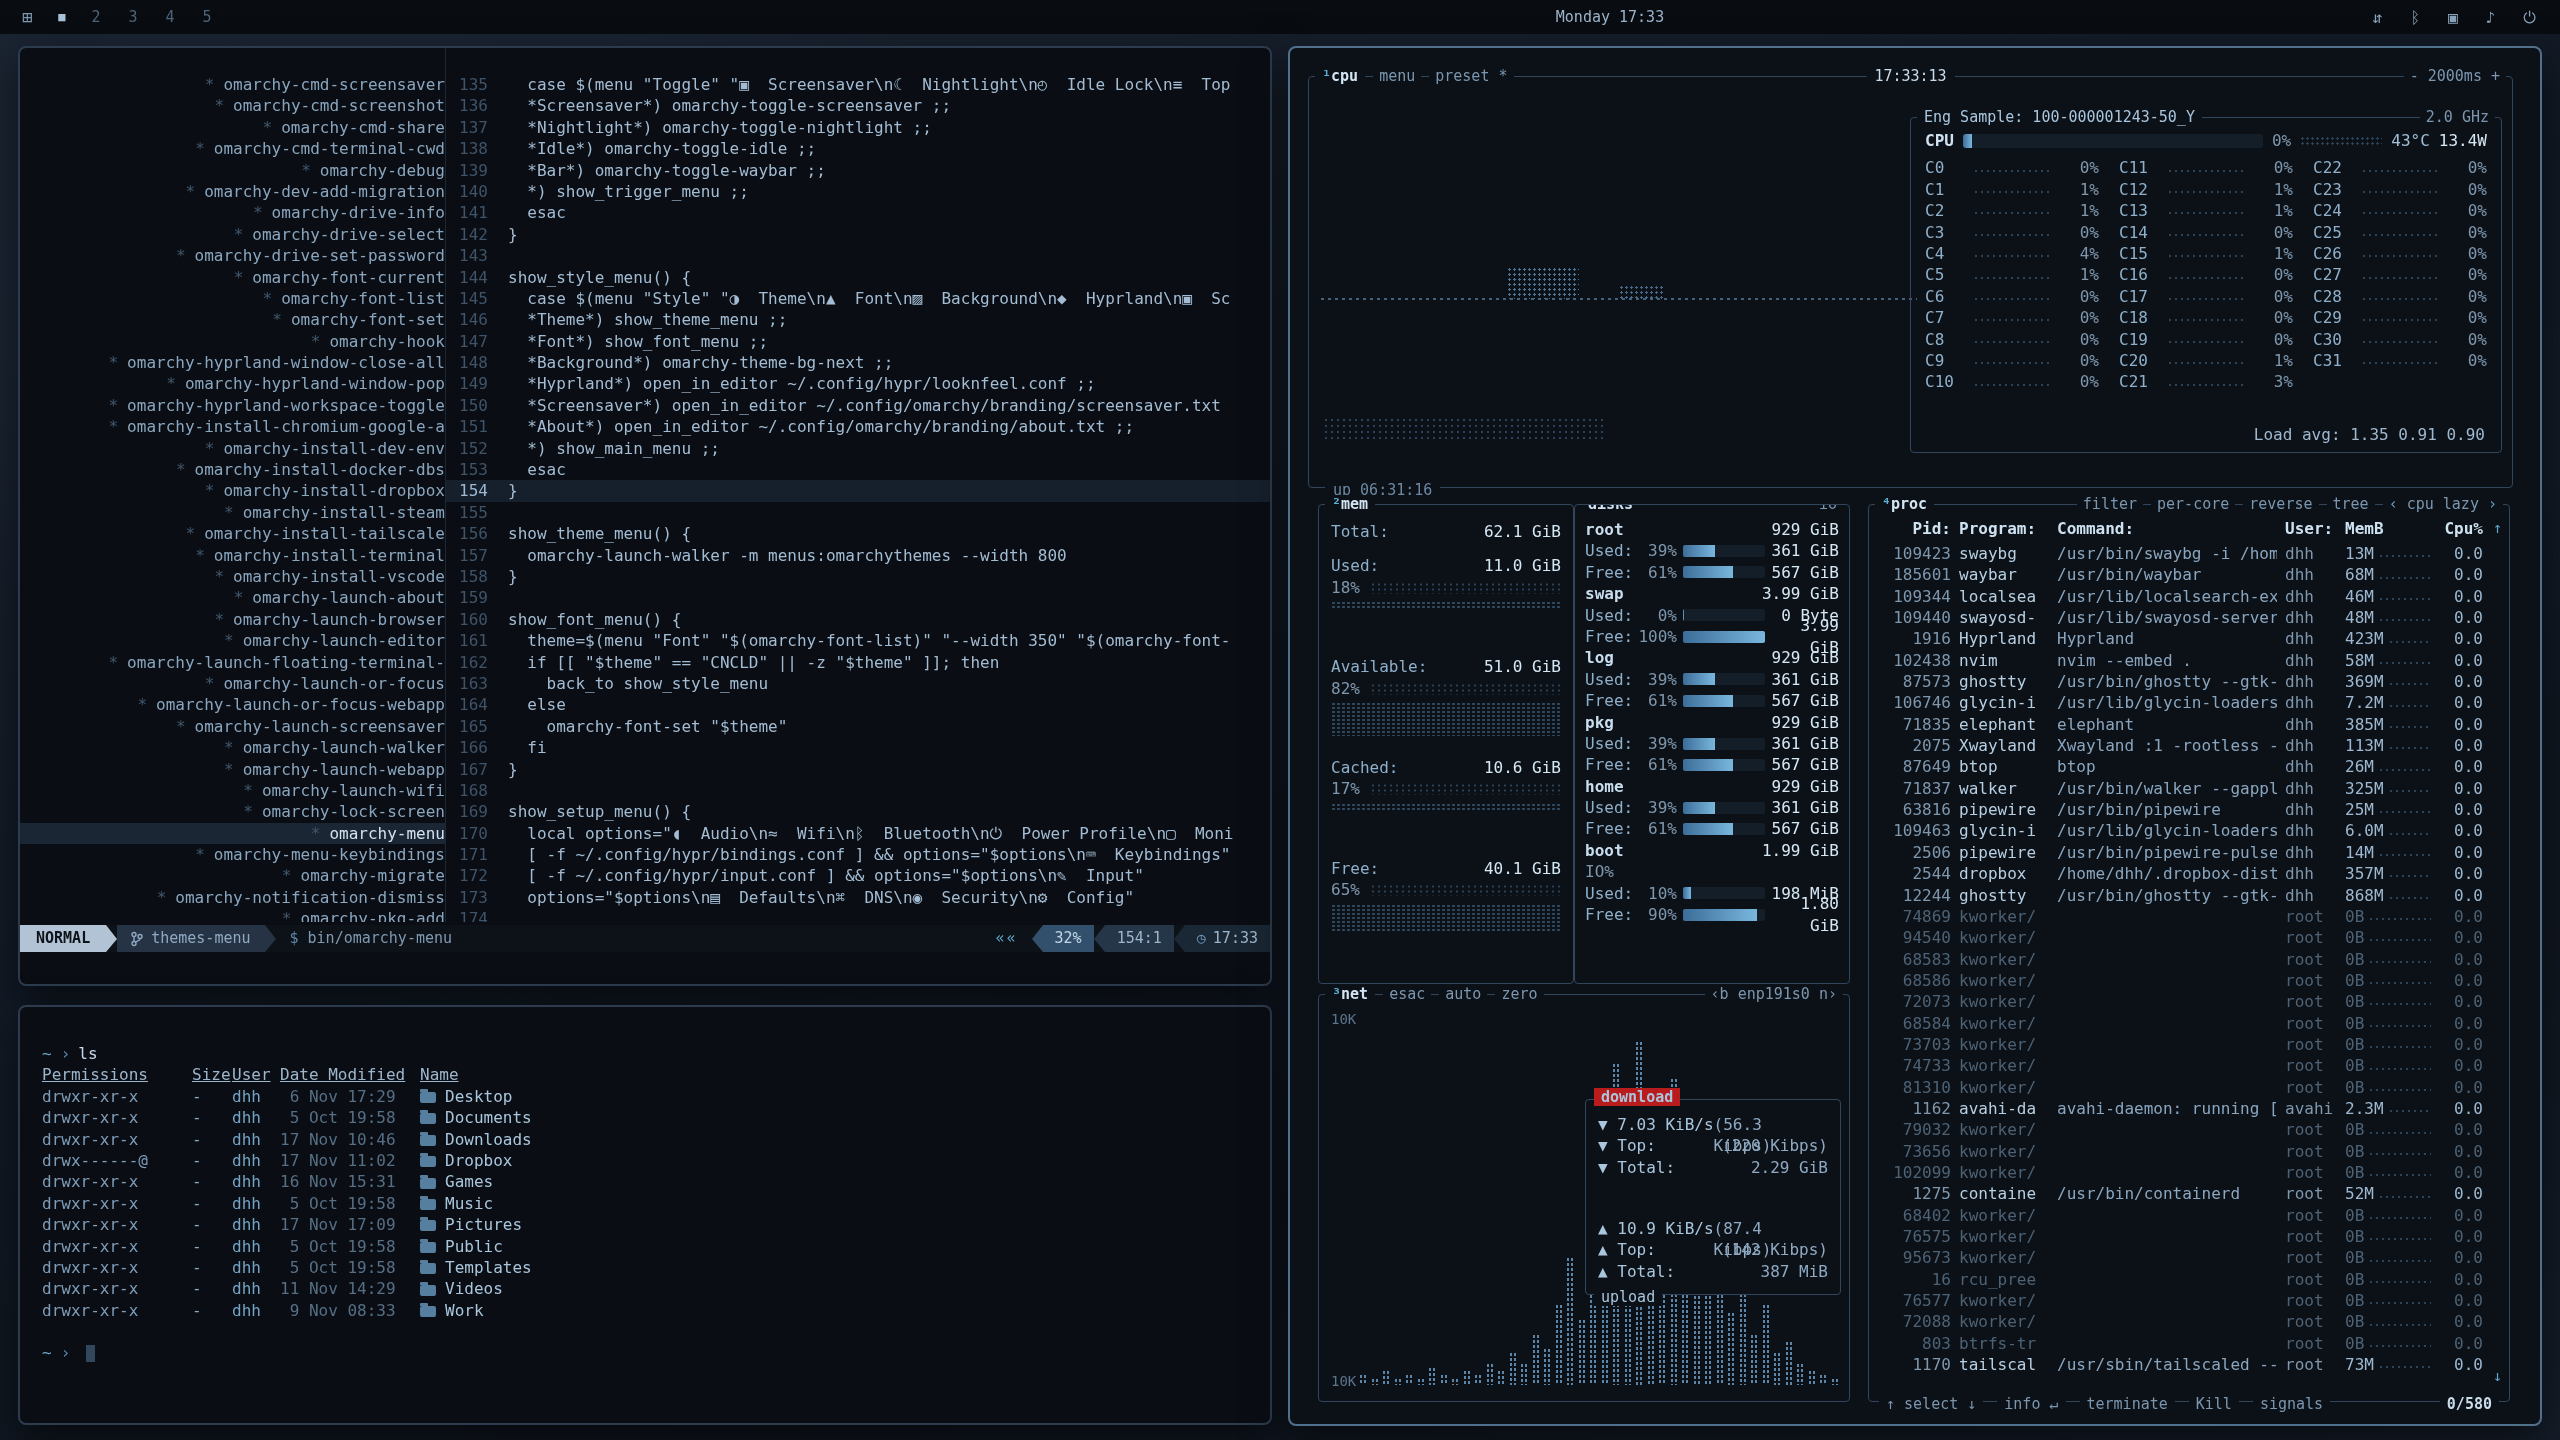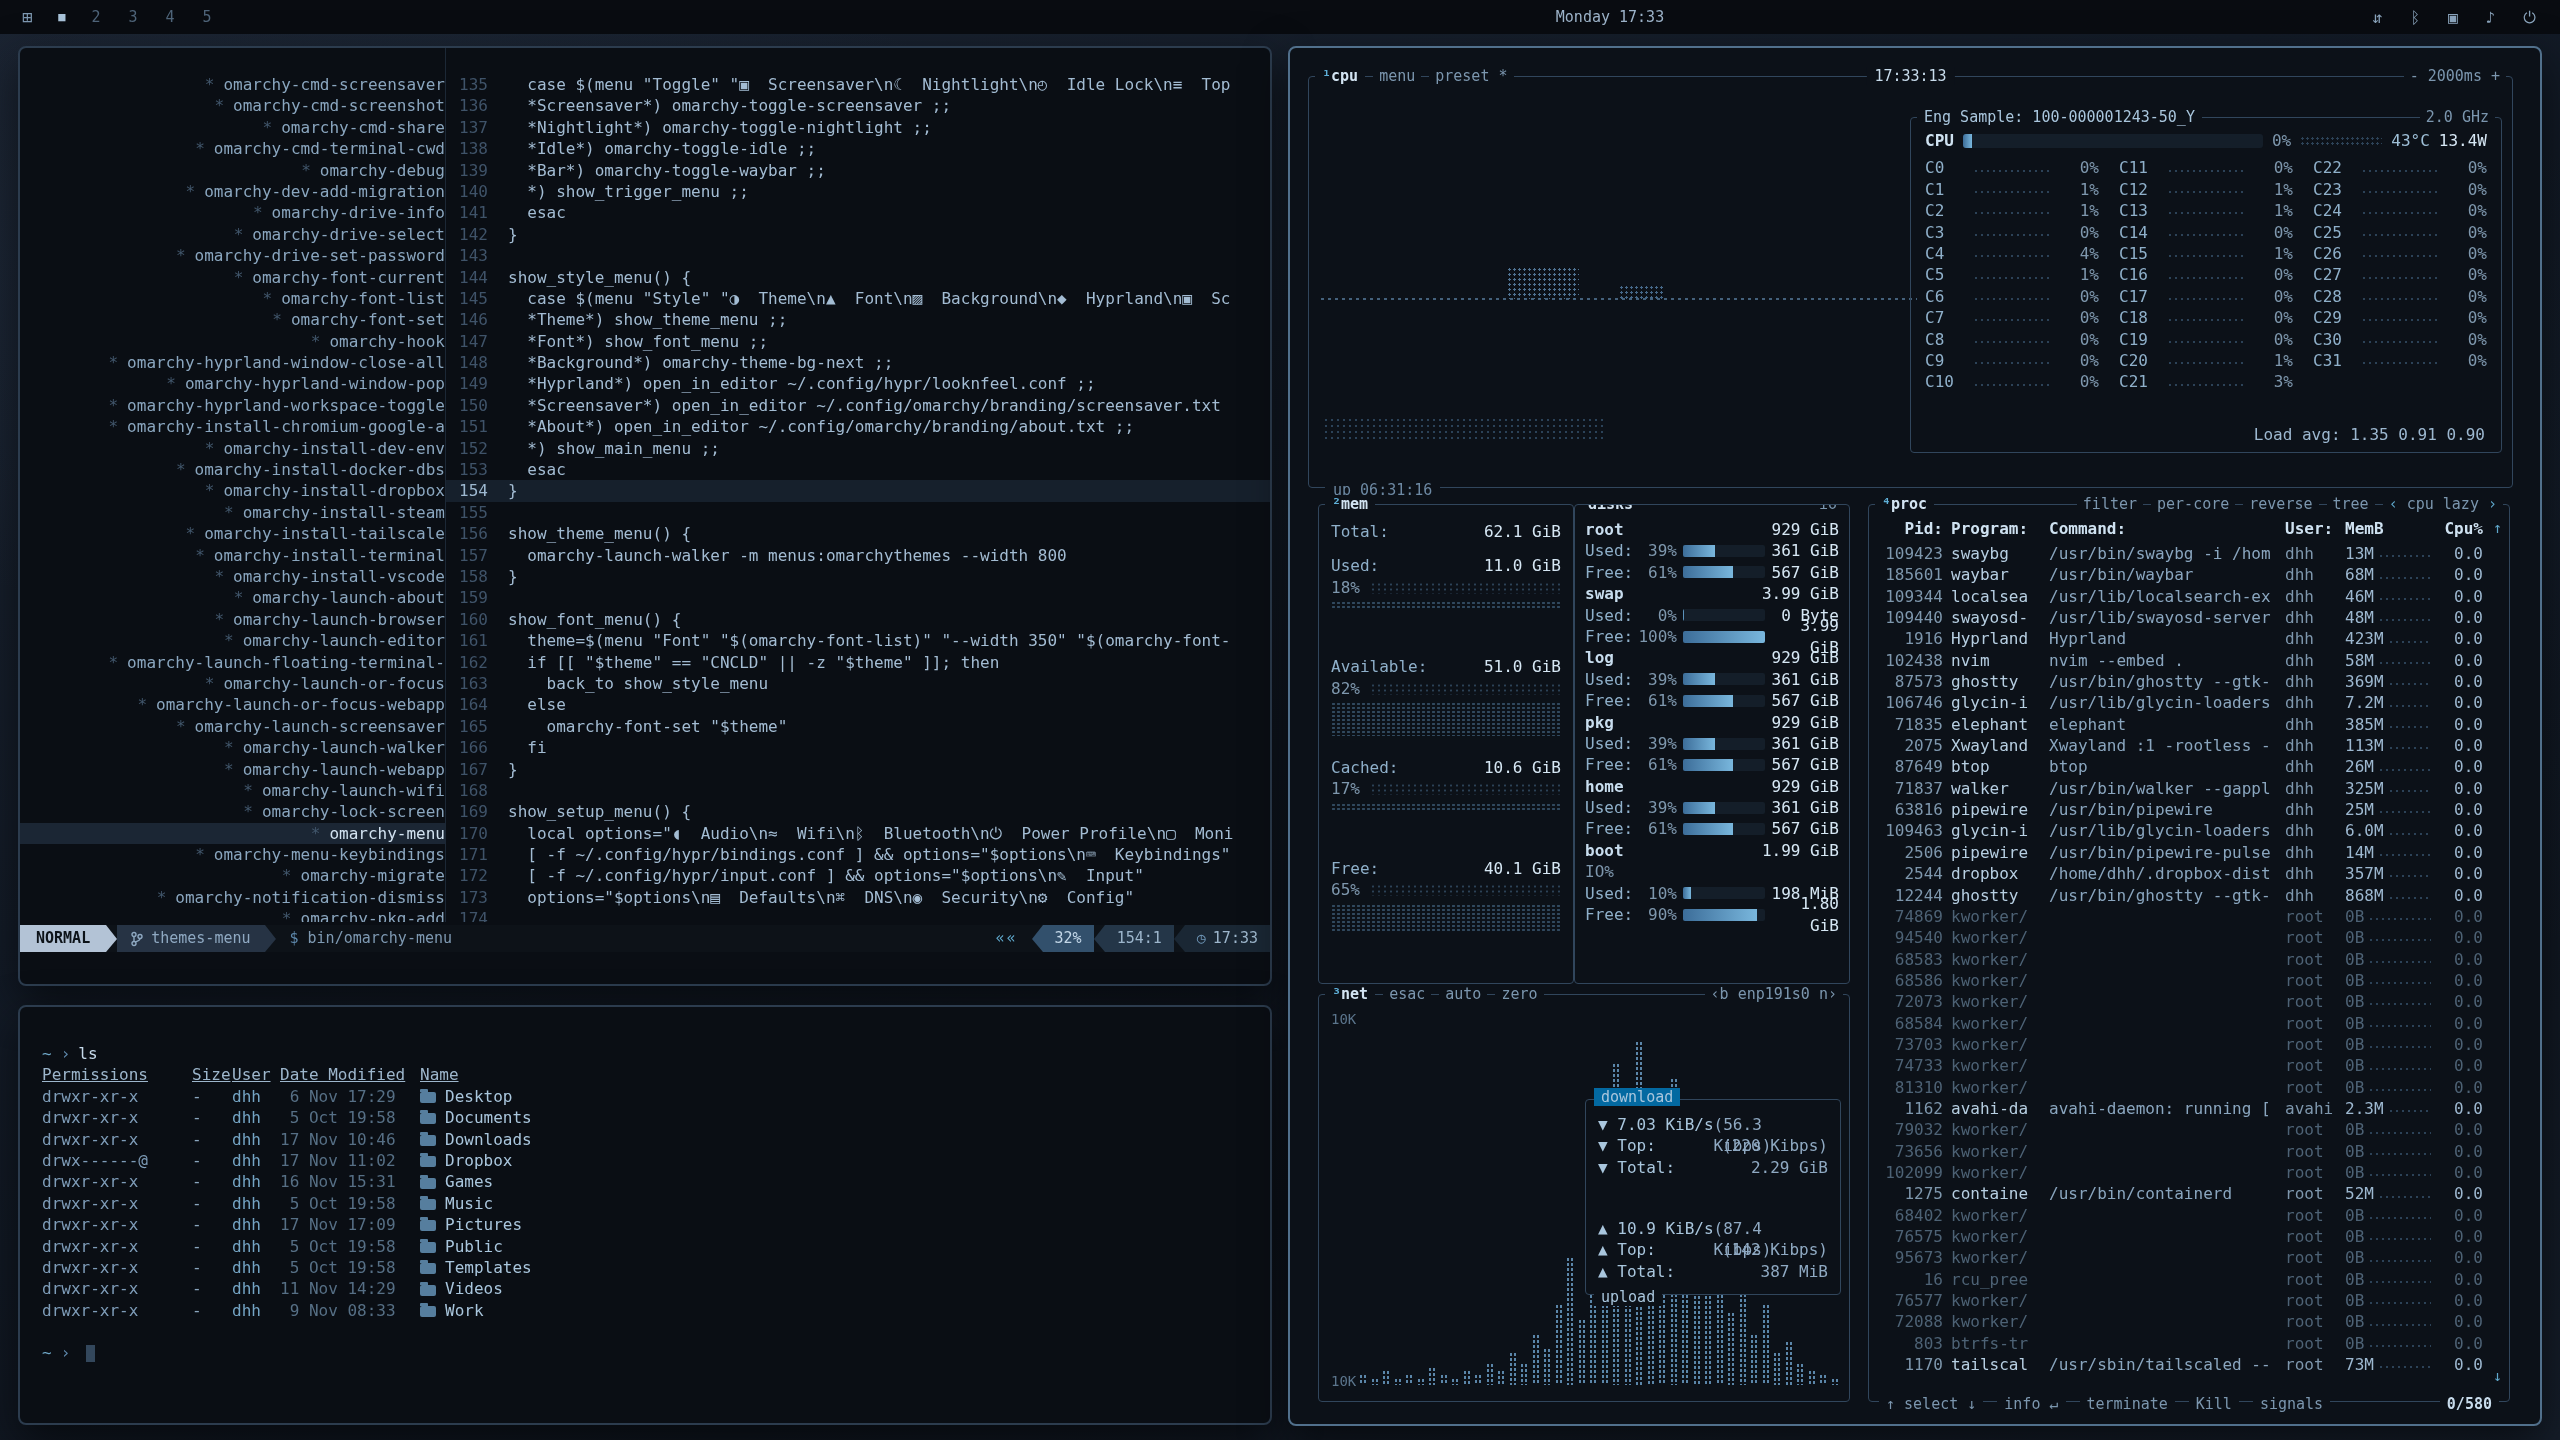--- a/index.html
+++ b/index.html
@@ -135,29 +135,29 @@
   .dfill { height:100%; background:linear-gradient(90deg,#3c6d99,#79b7dd); }
   .dval { width:74px; text-align:right; color:#d6e7f4; }
 
   
   .net { left:28px; top:946px; width:532px; height:408px; }
   .net-graph { position:absolute; left:40px; right:10px; top:24px; bottom:16px; display:flex; align-items:flex-end; gap:3px; overflow:hidden; }
   .nbar { width:9px; background-image:radial-gradient(circle,#5b86a9 1.2px,transparent 1.4px); background-size:4px 5px; }
   .nscale-top { position:absolute; top:16px; left:12px; color:#5b758c; font-size:14px; }
   .nscale-bottom { position:absolute; bottom:12px; left:12px; color:#5b758c; font-size:14px; }
   .net-info { position:absolute; right:8px; top:104px; width:256px; height:196px; border:1px solid #31465c; border-radius:4px; background:#0c1118; padding:14px 12px 12px; display:flex; flex-direction:column; justify-content:space-between; }
-  .ni-title { position:absolute; top:-12px; left:8px; background:#0369a1; padding:0 7px; color:#a9c6dd; font-size:15px; }
+  .ni-title { position:absolute; top:-12px; left:8px; background:#b91c1c; padding:0 7px; color:#a9c6dd; font-size:15px;font-weight:bold; }
   .ni-bottom { position:absolute; bottom:-12px; left:8px; background:#0c1118; padding:0 7px; color:#a9c6dd; font-size:15px; }
   .ni-row { display:flex; justify-content:space-between; color:#9db8d0; }
   .ni-row .l { color:#a9c6dd; white-space:pre; }
   .ni-row .r { color:#8fa9c2; }
 
   
   .proc { left:578px; top:456px; width:642px; height:898px; }
-  .pgrid { display:grid; grid-template-columns:64px 90px 1fr 52px 86px 44px; column-gap:8px; }
+  .pgrid { display:grid; grid-template-columns:64px 90px 1fr 52px 86px 44px; column-gap:8px;margin-left:8px; }
   .proc-head { position:absolute; top:14px; left:10px; right:26px; color:#cfe2f1; font-weight:bold; }
   .proc-head .hpid { text-align:right; }
   .proc-head .hcpu { text-align:right; }
   .proc-rows { position:absolute; top:38px; left:10px; right:26px; bottom:14px; overflow:hidden; }
   .prow { height:21.35px; line-height:21.35px; }
   .ppid { text-align:right; color:#7e97ad; }
   .pprog { color:#b7cfe2; overflow:hidden; }
   .pcmd { color:#8aa6bf; overflow:hidden; white-space:pre; }
   .puser { color:#7e97ad; }
   .pmem { display:flex; }

